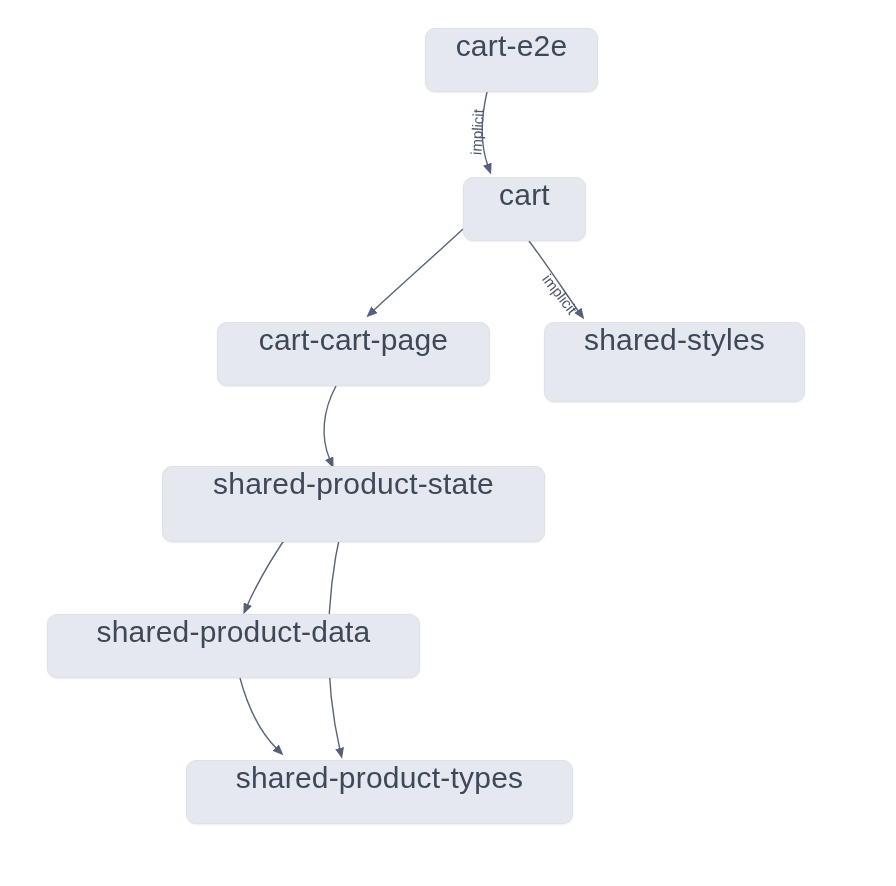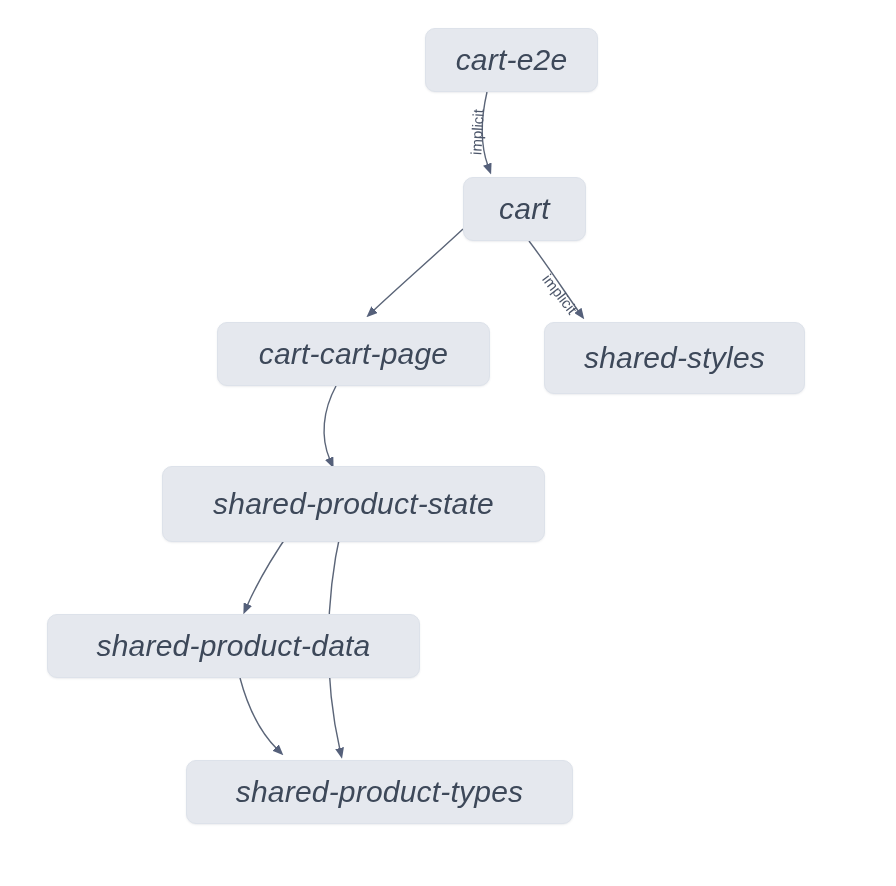--- a/index.html
+++ b/index.html
@@ -23,33 +23,32 @@
   }
   .edges-layer path.edge {
     fill: none;
     stroke: #5b6578;
     stroke-width: 1.4;
   }
   .node {
     position: absolute;
     z-index: 2;
     display: flex;
-    align-items: center;
+    align-items: flex-start;
     justify-content: center;
     background: #e5e8ee;
     border: 1px solid #dde2ea;
     border-radius: 10px;
     box-shadow: 0 1px 2px rgba(70, 80, 100, 0.10);
     color: #3d4859;
     font-size: 30px;
     letter-spacing: 0.2px;
     white-space: nowrap;
     box-sizing: border-box;
     cursor: pointer;
-    font-style: italic;
   }
   .edge-label {
     position: absolute;
     z-index: 1;
     font-size: 15px;
     color: #4c566a;
     white-space: nowrap;
     pointer-events: none;
   }
   .edge-label.rot-vertical {
@@ -89,21 +88,21 @@
   </div>
 
   <div class="node" style="left:463px; top:177px; width:123px;  height:64px;">
     <span>cart</span>
   </div>
 
   <div class="node" style="left:217px; top:322px; width:273px; height:64px;">
     <span>cart-cart-page</span>
   </div>
 
-  <div class="node" style="left:544px; top:322px; width:261px; height:72px;">
+  <div class="node" style="left:544px; top:322px; width:261px; height:80px;">
     <span>shared-styles</span>
   </div>
 
   <div class="node" style="left:162px; top:466px; width:383px; height:76px;">
     <span>shared-product-state</span>
   </div>
 
   <div class="node" style="left:47px;  top:614px; width:373px; height:64px;">
     <span>shared-product-data</span>
   </div>

